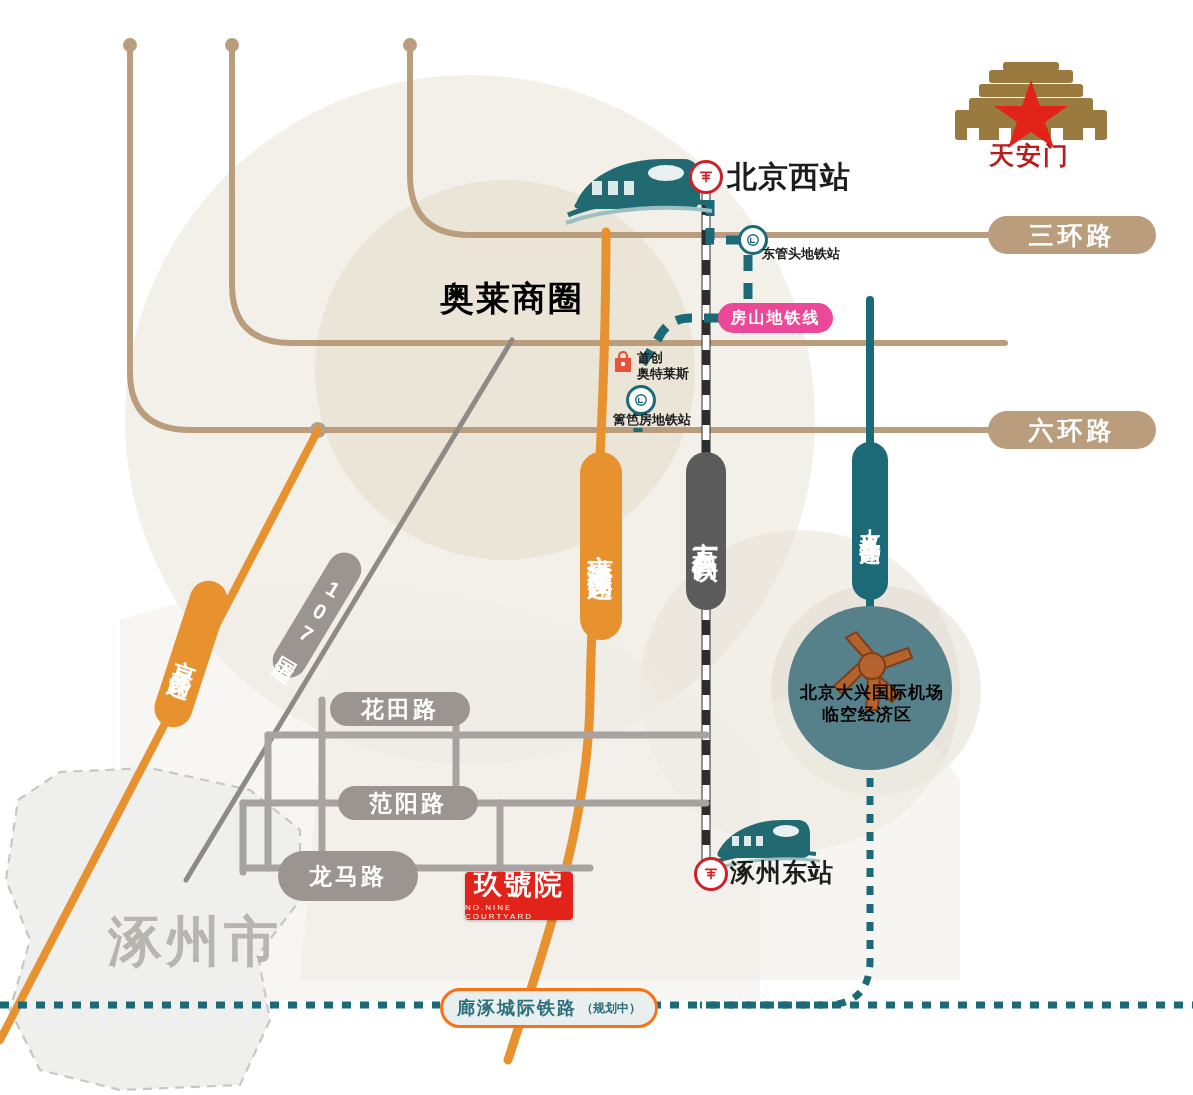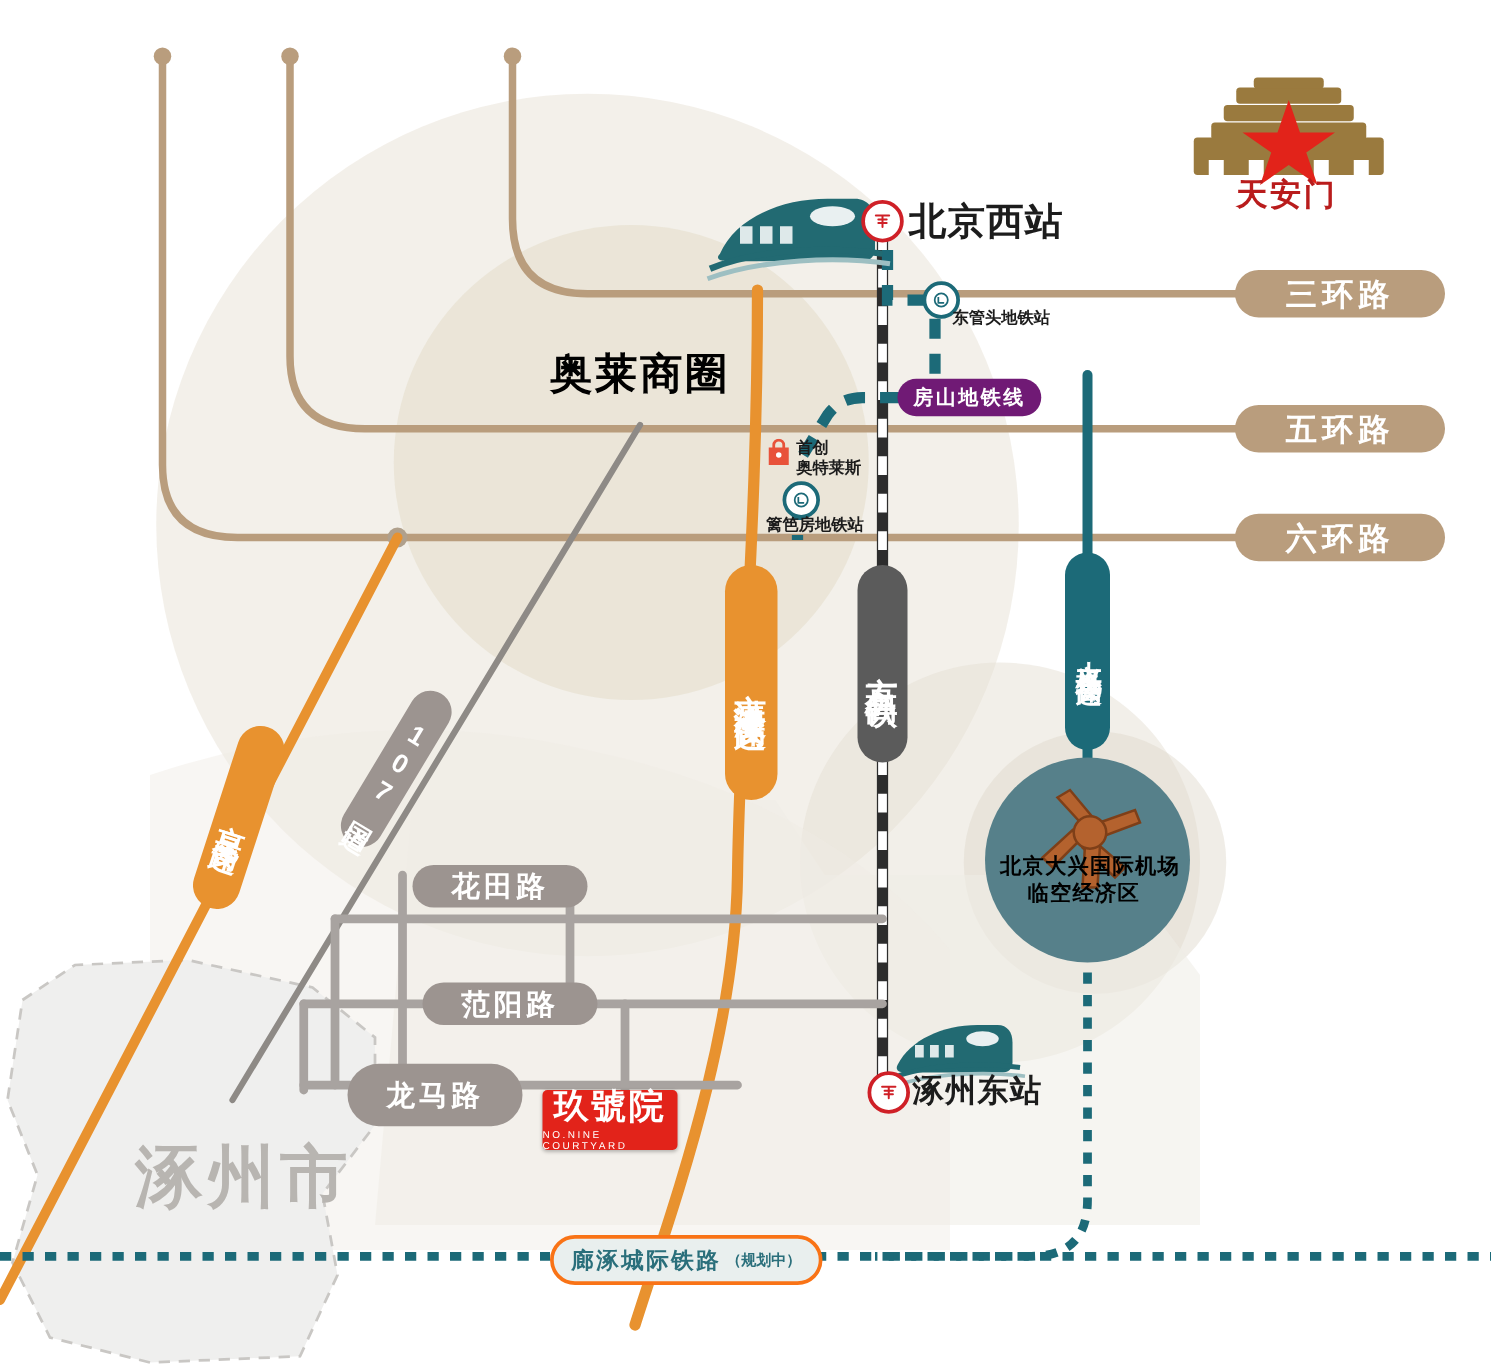--- a/index.html
+++ b/index.html
@@ -29,21 +29,21 @@
     writing-mode:vertical-rl;text-orientation:upright;
     letter-spacing:5px;
   }
   .vpill.orange{background:#e8922f;}
   .vpill.dark{background:#5b5b5b;}
   .vpill.teal{background:#1c6a78;}
 
   
   .tealpill{
     display:flex;align-items:center;justify-content:center;
-    background:#701a75;border-radius:22px;color:#ffffff;
+    background:#ec4899;border-radius:22px;color:#ffffff;
     font-weight:700;letter-spacing:2px;
   }
   .tealpill.outline{background:#e9efee;border:3px solid #f97316;color:#2a6f7b;}
 
   
   .txt{font-weight:700;}
   .t-black{color:#1c1c1c;}
   .t-teal{color:#000000;}
   .t-grey{color:#b8b5b1;}
   .t-white{color:#000000;}
@@ -61,21 +61,21 @@
     border:3px solid #1c6a78;background:#fff;
     display:flex;align-items:center;justify-content:center;
     color:#1c6a78;font-size:13px;font-weight:700;line-height:1;
   }
   
   .bag-icon{position:absolute;width:20px;height:22px;}
 
   .project-logo{
     position:absolute;background:#e2231a;border-radius:4px;
     display:flex;flex-direction:column;align-items:center;justify-content:center;
-    color:#ffffff;box-shadow:0 1px 3px rgba(0,0,0,.25);
+    color:#ffffff;box-shadow:0 1px 3px rgba(0,0,0,.25);margin-left:31px;
   }
   .project-logo .cn{font-size:28px;font-weight:700;letter-spacing:2px;line-height:1;}
   .project-logo .en{font-size:8px;letter-spacing:2px;margin-top:4px;}
 
   .tam-name{position:absolute;font-size:25px;font-weight:700;color:#b91c1c;letter-spacing:2px;}
 </style>
 </head>
 <body>
 
 <div id="stage">
@@ -242,21 +242,20 @@
     <svg width="14" height="14" viewBox="0 0 24 24" aria-hidden="true">
       <circle cx="12" cy="12" r="9" fill="none" stroke="#1c6a78" stroke-width="2.4"></circle>
       <path d="M8 8 V16 H16" fill="none" stroke="#1c6a78" stroke-width="2.4"></path>
     </svg>
   </div>
   <div class="lbl txt t-black" style="left:613px;top:411px;font-size:13px;">篱笆房地铁站</div>
 
   <div class="lbl txt t-teal" style="left:440px;top:276px;font-size:34px;letter-spacing:2px;">奥莱商圈</div>
 
   <div class="ringpill lbl" style="left:988px;top:216px;width:168px;height:38px;font-size:25px;">三环路</div>
-  <div class="ringpill lbl" style="left:988px;top:324px;width:168px;height:38px;font-size:25px;">五环路</div>
   <div class="ringpill lbl" style="left:988px;top:411px;width:168px;height:38px;font-size:25px;">六环路</div>
 
   <div class="vpill orange lbl" style="left:580px;top:452px;width:42px;height:188px;font-size:26px;">京港澳高速</div>
   <div class="vpill dark lbl" style="left:686px;top:452px;width:40px;height:158px;font-size:26px;">京石高铁</div>
   <div class="vpill teal lbl" style="left:852px;top:442px;width:36px;height:158px;font-size:21px;letter-spacing:3px;">大兴机场高速</div>
 
   <div class="vpill orange lbl" style="left:172px;top:578px;width:38px;height:152px;font-size:23px;transform:rotate(18deg);transform-origin:50% 50%;">京昆高速</div>
 
   <div class="streetpill lbl" style="left:300px;top:545px;width:34px;height:140px;font-size:21px;writing-mode:vertical-rl;text-orientation:upright;letter-spacing:3px;border-radius:20px;transform:rotate(31deg);transform-origin:50% 50%;">107国道</div>
 

